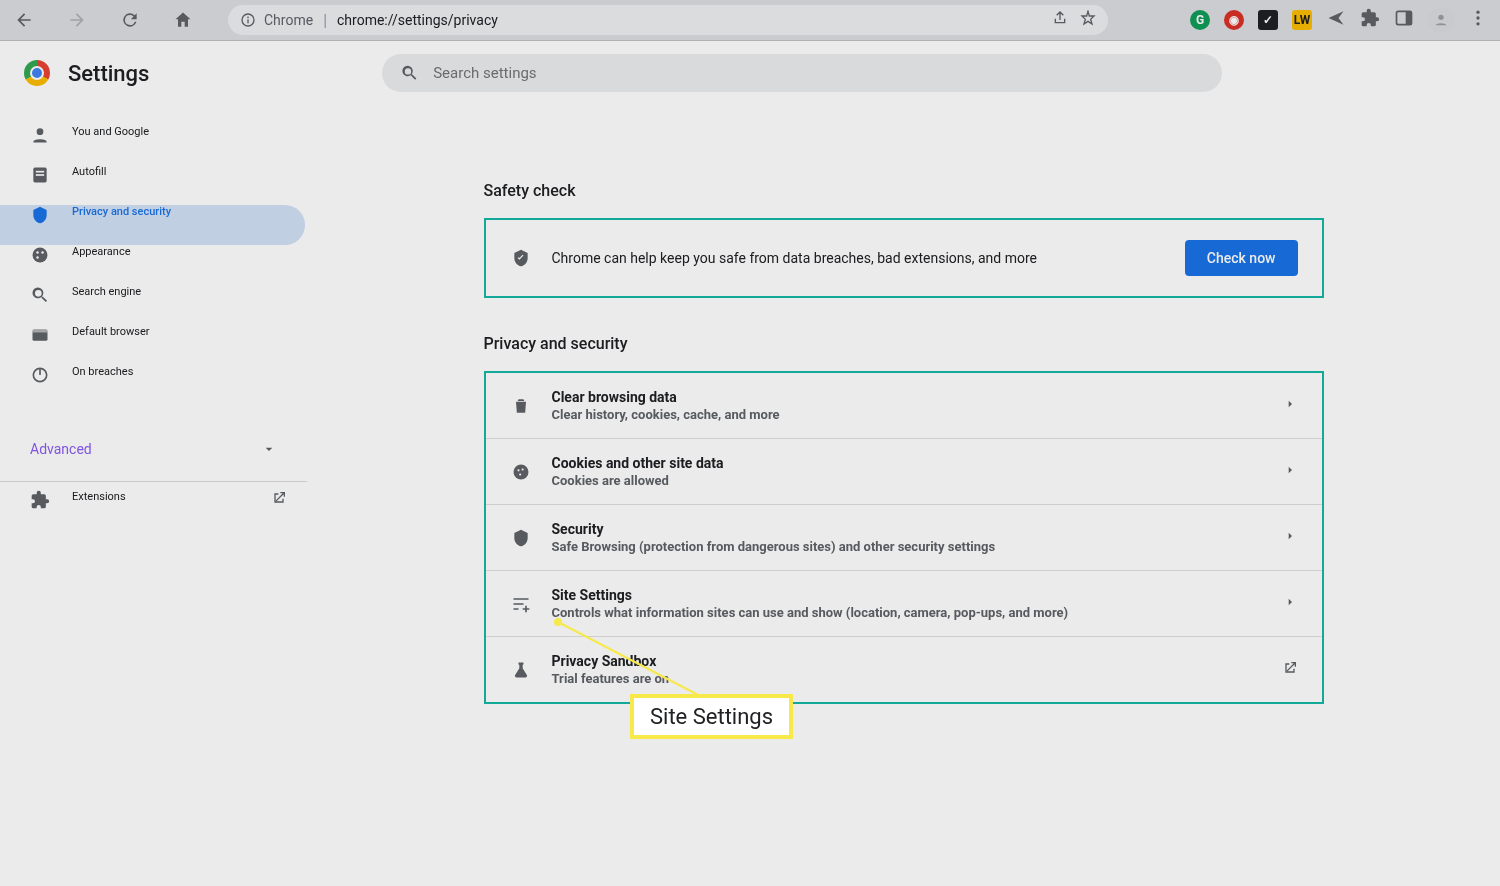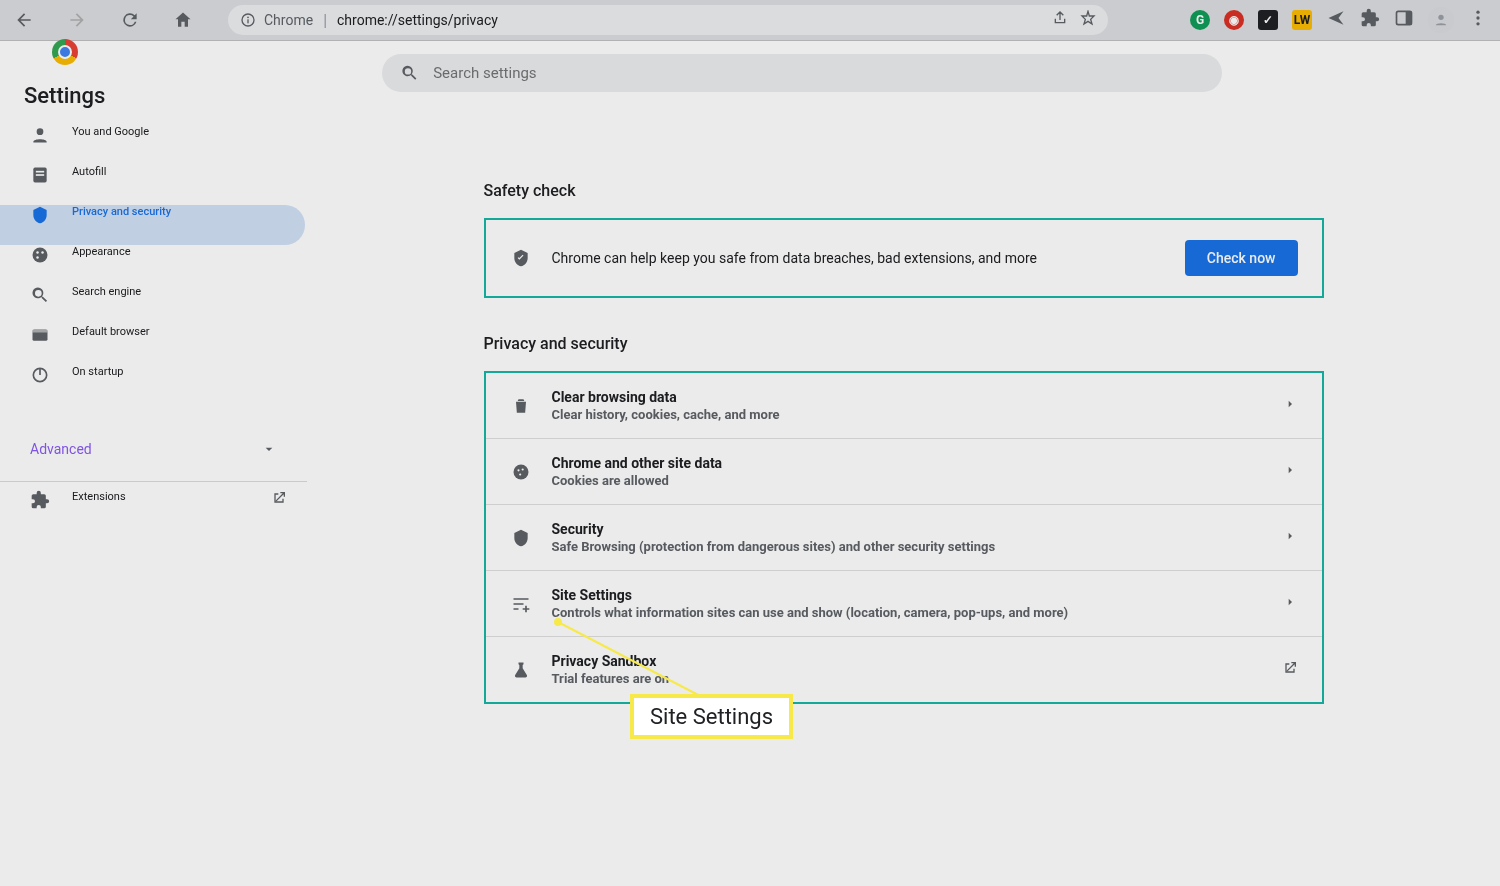--- a/index.html
+++ b/index.html
@@ -20,21 +20,21 @@
 .ext-icon { width: 20px; height: 20px; border-radius: 3px; display: flex; align-items: center; justify-content: center; font-size: 12px; font-weight: bold; }
 .ext-g { background: #0f9d58; color: #fff; border-radius: 50%; }
 .ext-a { background: #d93025; color: #fff; border-radius: 50%; }
 .ext-t { background: #202124; color: #fff; }
 .ext-l { background: #fbbc04; color: #202124; }
 .avatar { width: 26px; height: 26px; border-radius: 50%; background: #dadce0; display: flex; align-items: center; justify-content: center; }
 
 
 .page { display: flex; height: calc(886px - 41px); }
 .header-bar { position: absolute; top: 41px; left: 0; right: 78px; height: 64px; display: flex; align-items: center; z-index: 2; }
-.app-title { display: flex; align-items: center; gap: 18px; padding-left: 24px; flex-direction: column; }
+.app-title { display: flex; align-items: center; gap: 18px; padding-left: 24px; }
 .chrome-logo { width: 26px; height: 26px; border-radius: 50%; background: conic-gradient(#ea4335 0 120deg, #fbbc04 120deg 240deg, #34a853 240deg 360deg); position: relative; }
 .chrome-logo::after { content:""; position:absolute; inset:6px; background:#4285f4; border:2px solid #fff; border-radius:50%; }
 .app-title h1 { font-size: 22px; font-weight: 500; color: #202124; }
 .search-wrap { margin-left: auto; margin-right: 200px; width: 840px; }
 .search-box { height: 38px; background: #ebedef; border-radius: 21px; display: flex; align-items: center; padding: 0 18px; gap: 14px; }
 .search-box input { border: none; background: transparent; font-size: 15px; color: #5f6368; outline: none; width: 100%; }
 
 
 .sidebar { width: 307px; padding-top: 84px; }
 .side-item { height: 40px; display: flex; align-items: flex-start; gap: 22px; padding-left: 30px; padding-right: 18px; color: #202124; font-size: 11px; border-radius: 0 20px 20px 0; margin-right: 2px; position: relative; }
@@ -203,21 +203,21 @@
           <rect x="3" y="5" width="18" height="14" rx="2"></rect>
           <rect x="3" y="5" width="18" height="4" fill="#fff" opacity="0.5"></rect>
         </svg>
       <span>Default browser</span>
     </div>
     <div class="side-item">
       <svg viewBox="0 0 24 24">
           <circle cx="12" cy="12" r="8" fill="none" stroke="#5f6368" stroke-width="2"></circle>
           <rect x="11" y="4" width="2" height="8" fill="#5f6368"></rect>
         </svg>
-      <span>On startup</span>
+      <span>On breaches</span>
     </div>
     <div class="side-gap"></div>
     <div class="side-adv">
       <span>Advanced</span>
       <svg class="small-svg" viewBox="0 0 24 24">
           <path fill="#5f6368" d="M7 10l5 5 5-5z"></path>
         </svg>
     </div>
     <div class="side-divider"></div>
     <div class="side-item">
@@ -266,21 +266,21 @@
         <div class="list-row">
           <span class="row-icon">
               <svg viewBox="0 0 24 24">
                 <circle cx="12" cy="12" r="9" fill="#5f6368"></circle>
                 <circle cx="9" cy="10" r="1.3" fill="#fff"></circle>
                 <circle cx="14" cy="9" r="1.3" fill="#fff"></circle>
                 <circle cx="11" cy="15" r="1.3" fill="#fff"></circle>
               </svg>
             </span>
           <div class="row-text">
-              <div class="row-title">Chrome and other site data</div>
+              <div class="row-title">Cookies and other site data</div>
               <div class="row-sub">Cookies are allowed</div>
             </div>
           <span class="row-chev"><svg class="small-svg" viewBox="0 0 24 24">
                 <path fill="#5f6368" d="M10 17l5-5-5-5z"></path>
               </svg></span>
         </div>
         <div class="list-row">
           <span class="row-icon">
               <svg viewBox="0 0 24 24">
                 <path fill="#5f6368" d="M12 2l8 4v6c0 5-3.5 9-8 10-4.5-1-8-5-8-10V6z"></path>

